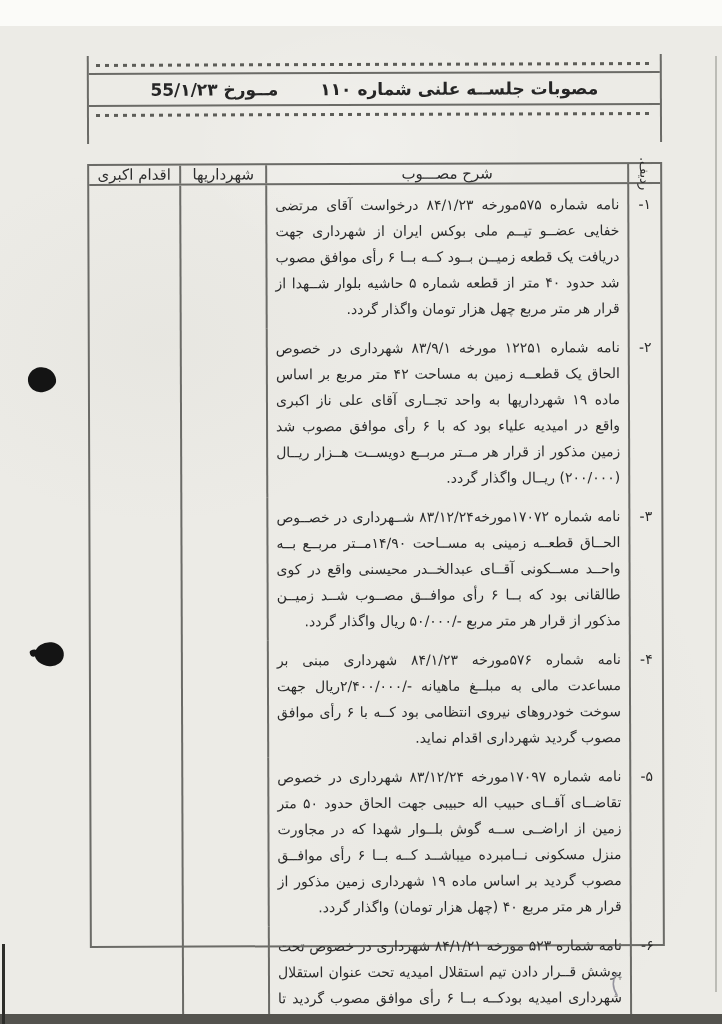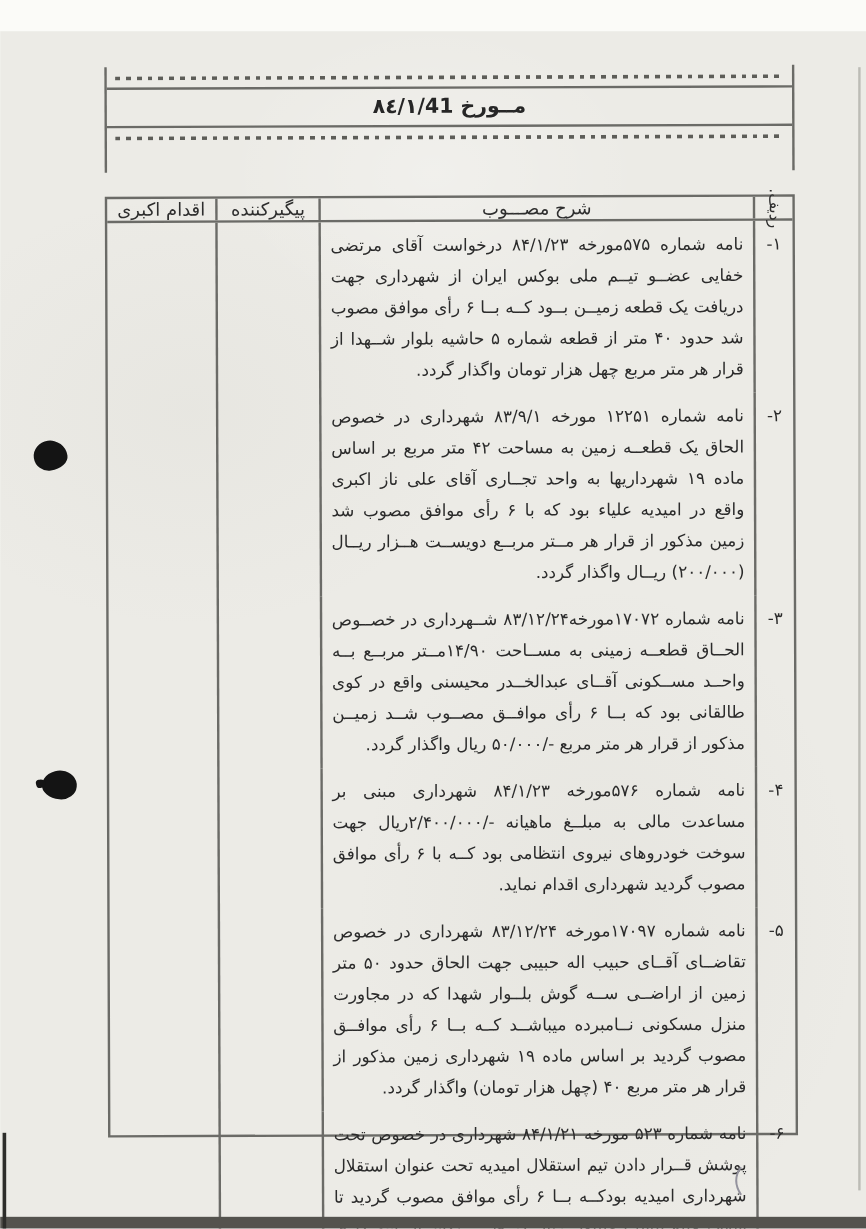--- a/index.html
+++ b/index.html
@@ -99,32 +99,33 @@
 
 <div class="scan">
   <div class="paper"></div>
   <div class="right-edge-line"></div>
 
   <div class="content">
 
     <div class="header-box">
       <div class="dash-line dash-top"></div>
       <div class="title-band">
-        <span>مــورخ ٨٤/١/41</span>
+        <span>مصوبات جلســه علنی شماره ۱۱۰</span>
+        <span>مــورخ 55/١/٢٣</span>
       </div>
       <div class="dash-line dash-bottom"></div>
     </div>
 
     <div class="res-table">
       <div class="thead">
         <div class="th b-end">
           <span class="radif-label">ردیف.</span>
         </div>
         <div class="th b-end">شرح مصـــوب</div>
-        <div class="th b-end">پیگیرکننده</div>
+        <div class="th b-end">شهرداریها</div>
         <div class="th">اقدام اکبری</div>
       </div>
       <div class="tbody-grid">
           <div class="cell-num" style="grid-area: 1 / 1;">۱-</div>
           <div class="cell-text" style="grid-area: 1 / 2;">
             <p>نامه شماره ۵۷۵مورخه ۸۴/۱/۲۳ درخواست آقای مرتضی خفایی عضــو تیــم ملی بوکس ایران از شهرداری جهت دریافت یک قطعه زمیــن بــود کــه بــا ۶ رأی موافق مصوب شد حدود ۴۰ متر از قطعه شماره ۵ حاشیه بلوار شــهدا از قرار هر متر مربع چهل هزار تومان واگذار گردد.</p>
           </div>
           <div class="cell-num" style="grid-area: 2 / 1;">۲-</div>
           <div class="cell-text" style="grid-area: 2 / 2;">
             <p>نامه شماره ۱۲۲۵۱ مورخه ۸۳/۹/۱ شهرداری در خصوص الحاق یک قطعــه زمین به مساحت ۴۲ متر مربع بر اساس ماده ۱۹ شهرداریها به واحد تجــاری آقای علی ناز اکبری واقع در امیدیه علیاء بود که با ۶ رأی موافق مصوب شد زمین مذکور از قرار هر مــتر مربــع دویســت هــزار ریــال (۲۰۰/۰۰۰) ریــال واگذار گردد.</p>

